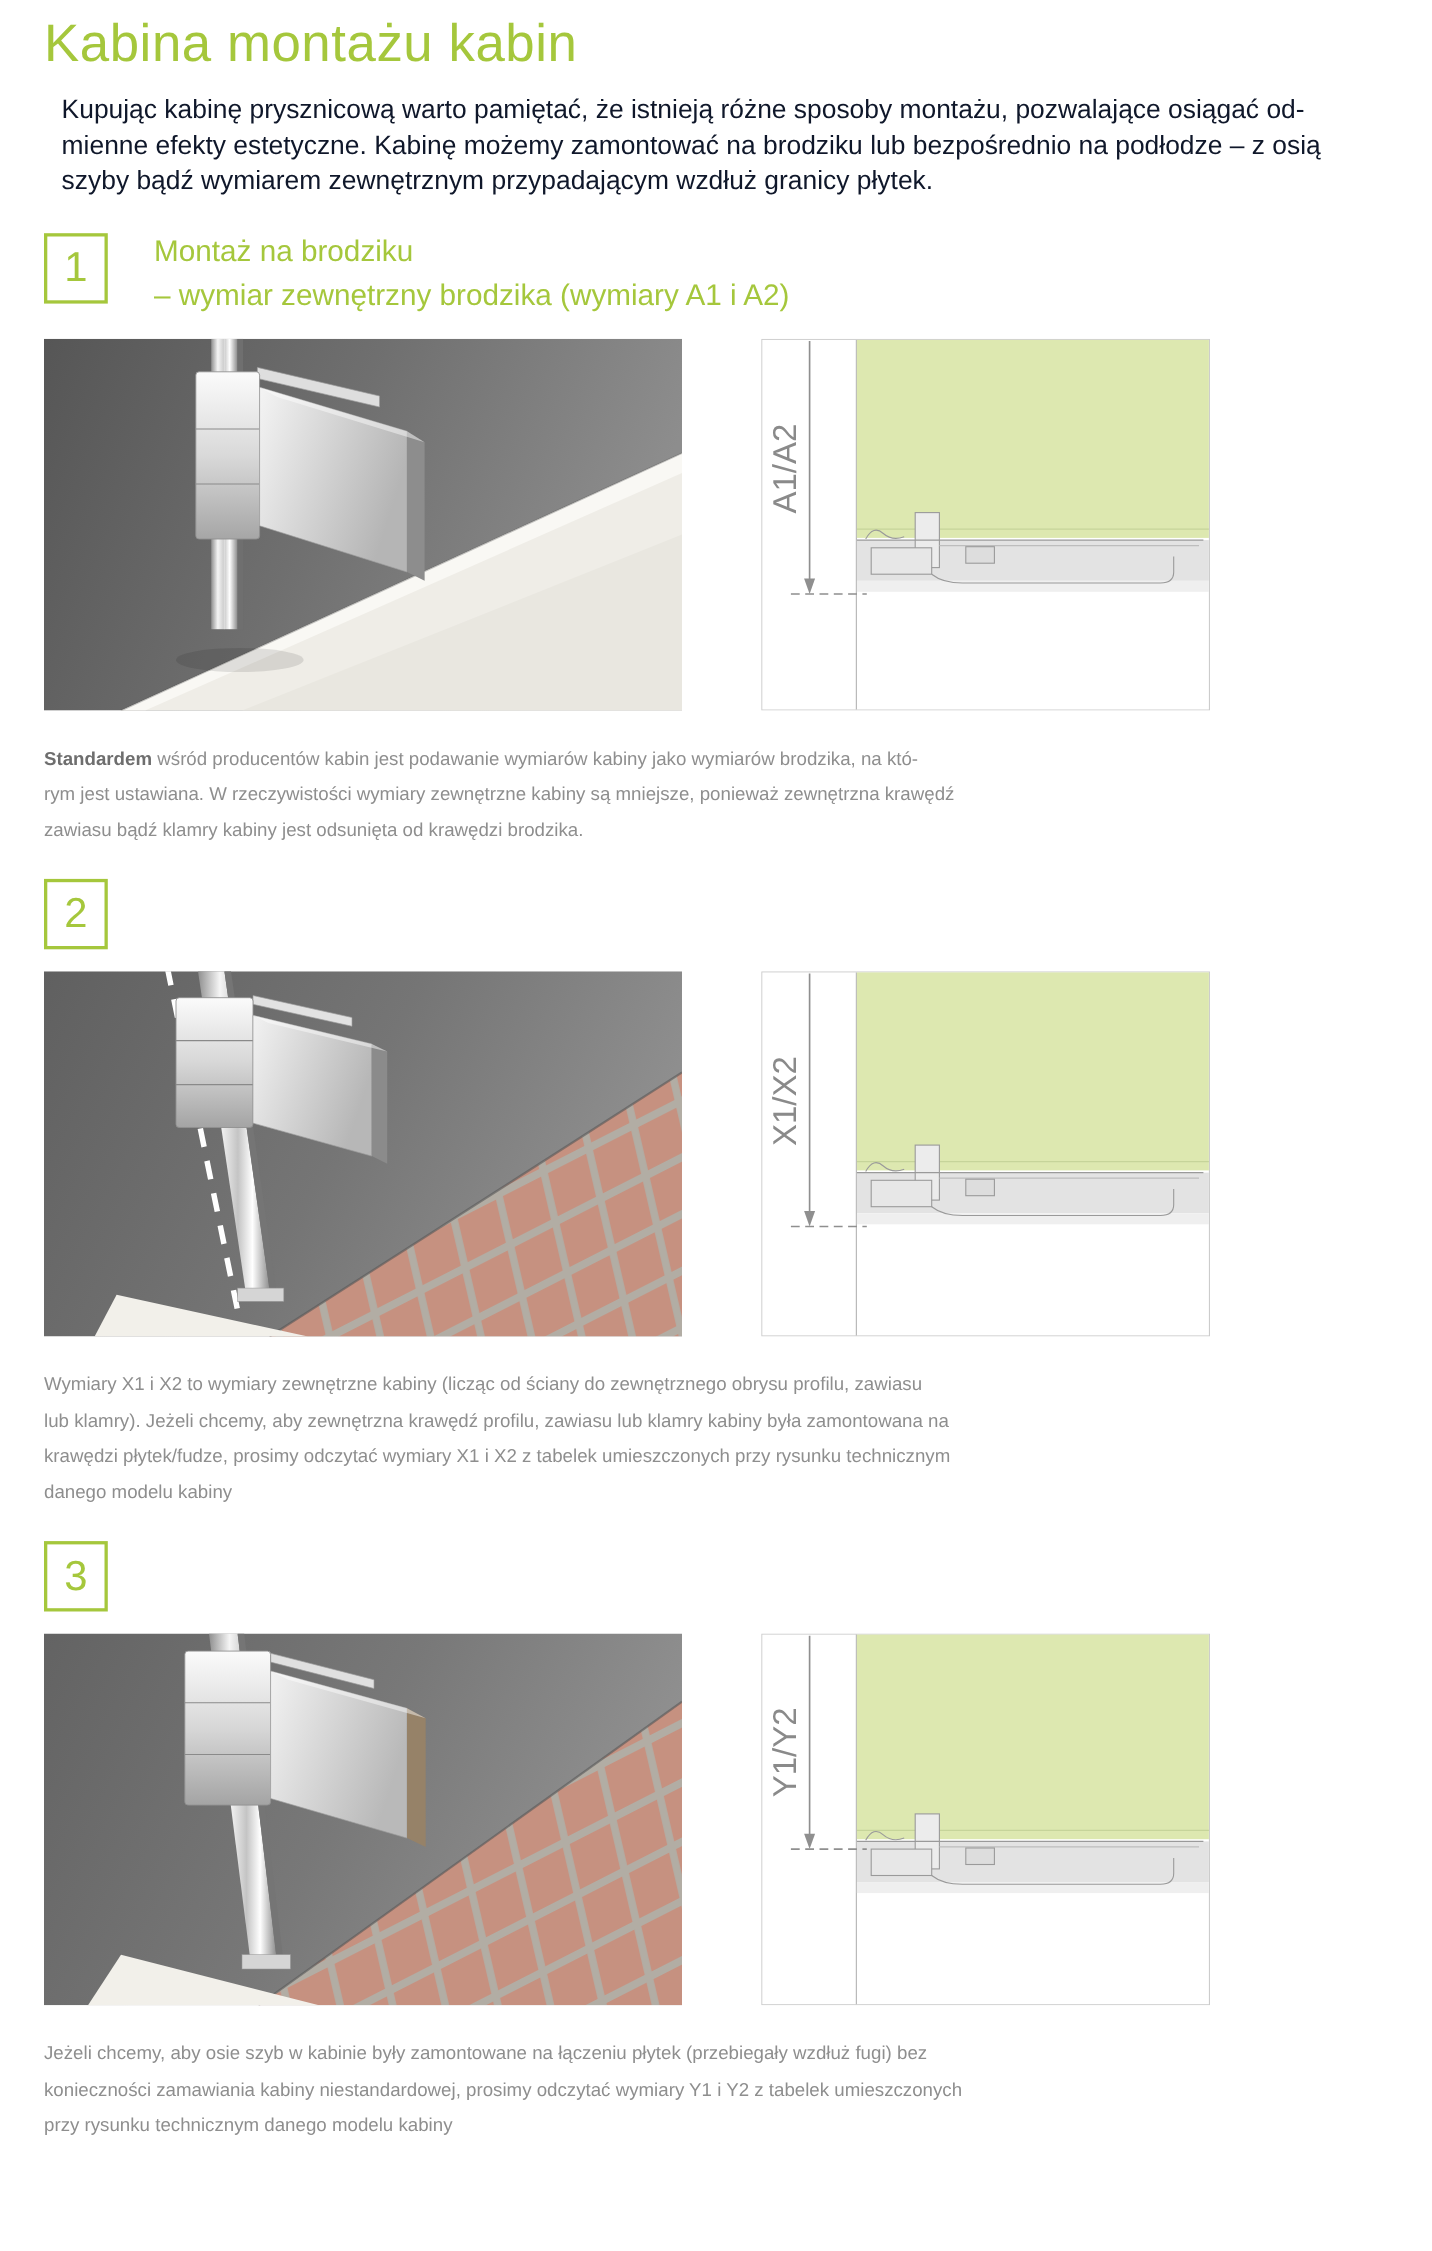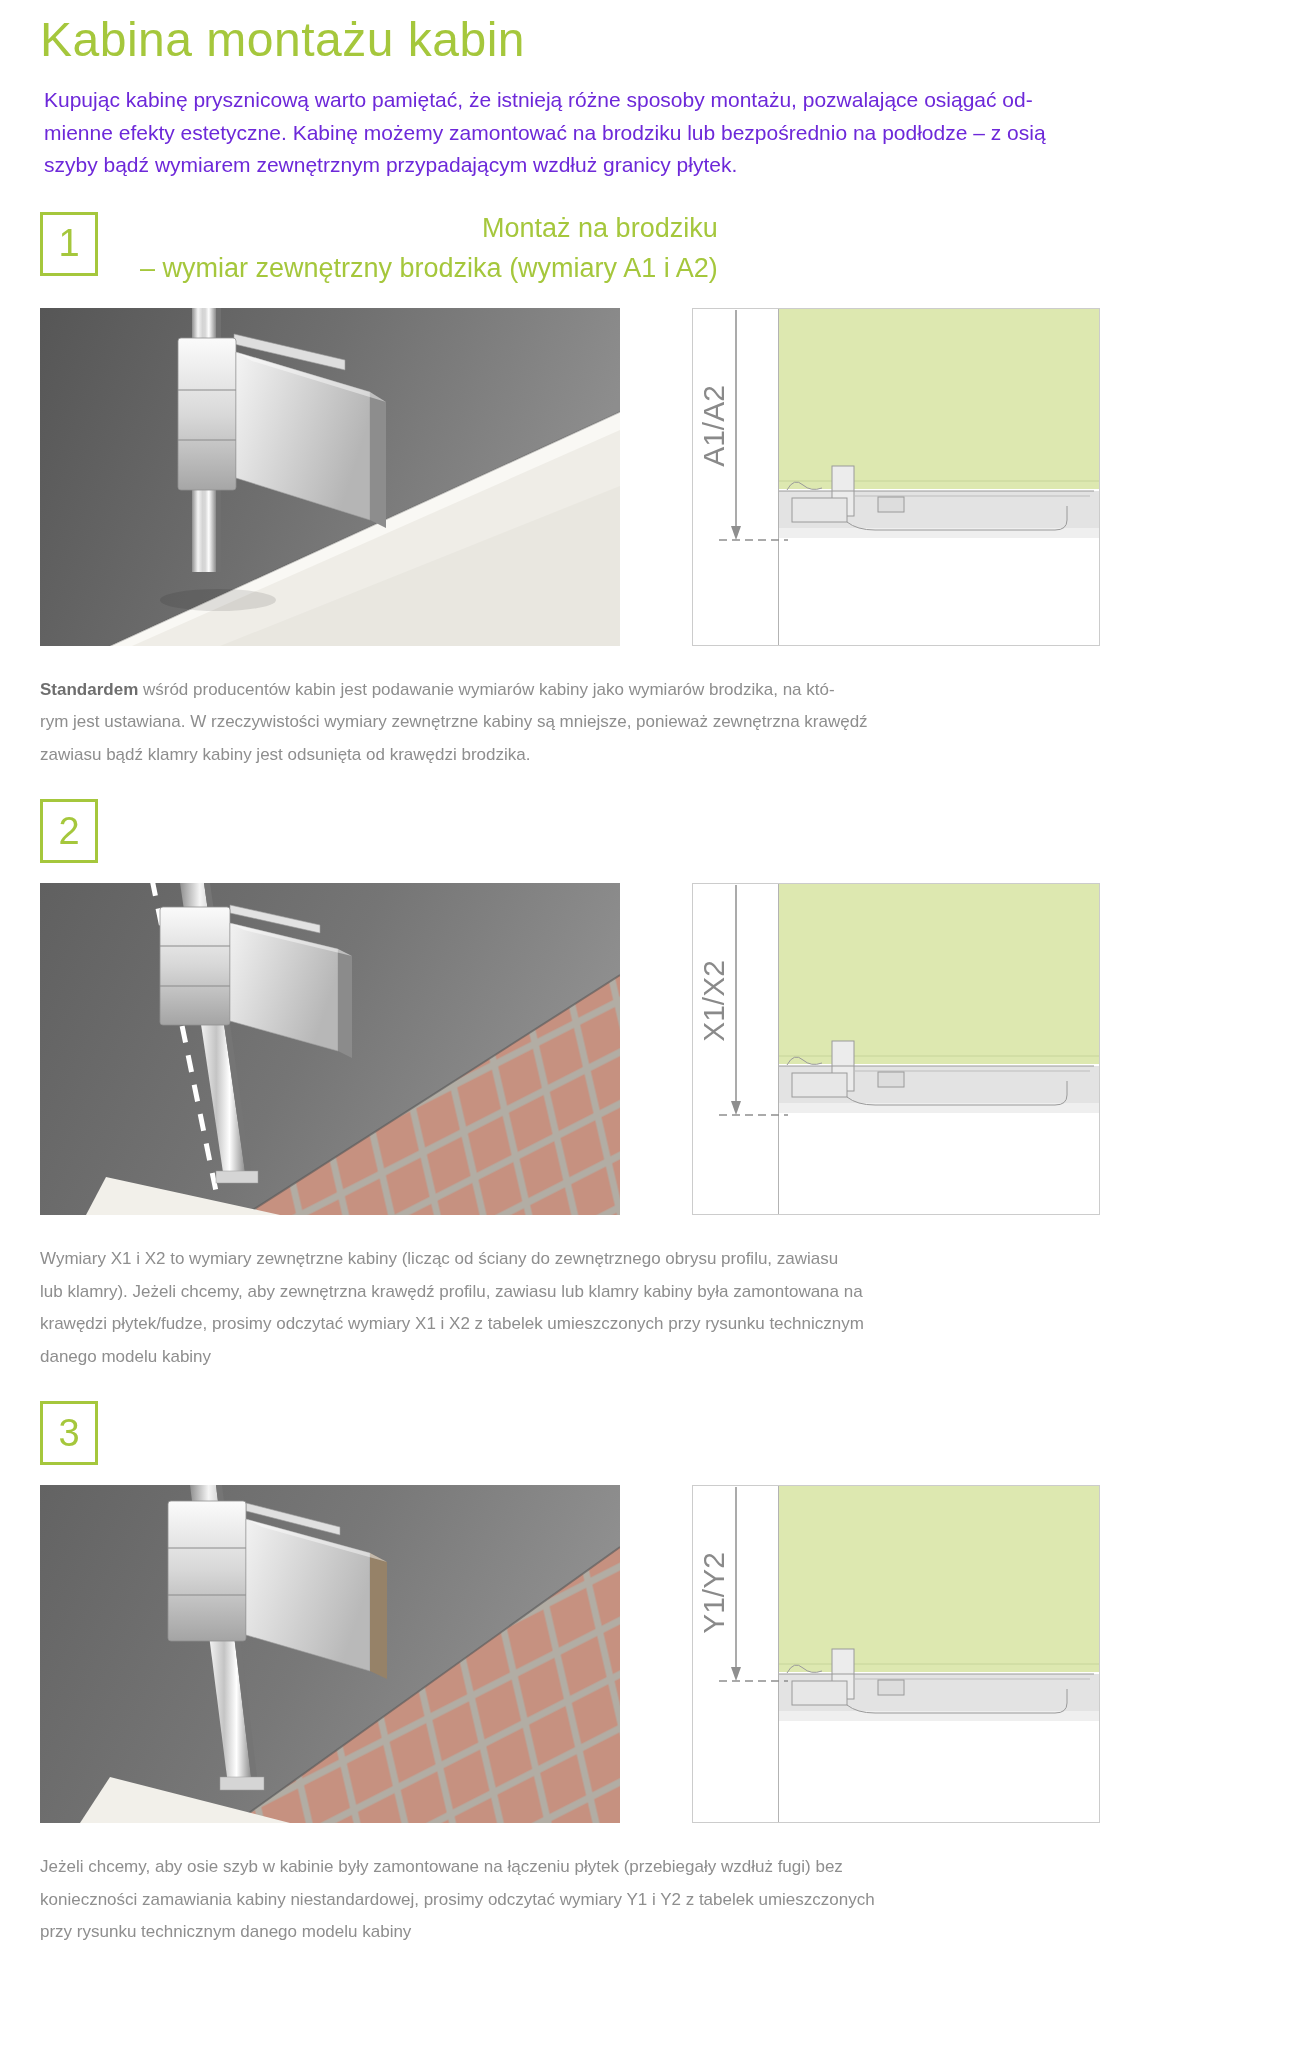--- a/index.html
+++ b/index.html
@@ -11,36 +11,36 @@
   }
   .page { padding:8px 40px 0 40px; box-sizing:border-box; }
 
   h1.page-title {
     margin:2px 0 14px 0;
     font-size:48px; line-height:60px;
     font-weight:400; letter-spacing:0.5px;
     color:#a5c73c;
   }
   .intro {
-    margin:0 0 26px 4px;
-    font-size:21px; line-height:32.5px;
-    color:#6d28d9; white-space:pre-line;
+    margin:0 0 26px 16px;
+    font-size:24px; line-height:32.5px;
+    color:#0f172a; white-space:pre-line;
   }
 
   .method-header { display:flex; column-gap:42px; margin:0 0 20px 0; }
   .num-box {
     width:52px; height:58px; margin-top:4px;
     border:3px solid #a5c73c; background:#ffffff;
     display:flex; align-items:center; justify-content:center;
     font-size:38px; color:#a5c73c; flex:0 0 auto;
   }
   .method-title {
     margin:0; font-weight:400;
     font-size:27px; line-height:40px;
-    color:#a5c73c; white-space:pre-line;text-align:right;
+    color:#a5c73c; white-space:pre-line;
   }
 
   .figures { display:flex; column-gap:72px; margin:0 0 28px 0; }
   .figures svg { display:block; flex:0 0 auto; }
 
   .body-text {
     margin:0 0 24px 0;
     font-size:17px; line-height:32.5px;
     color:#8e8e8e; white-space:pre-line;
   }

